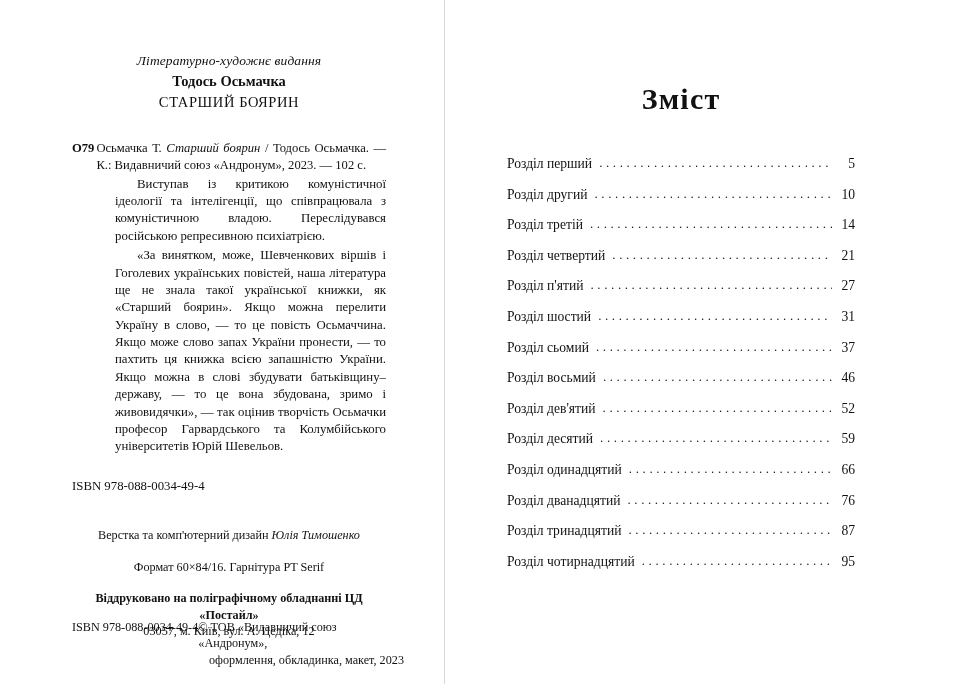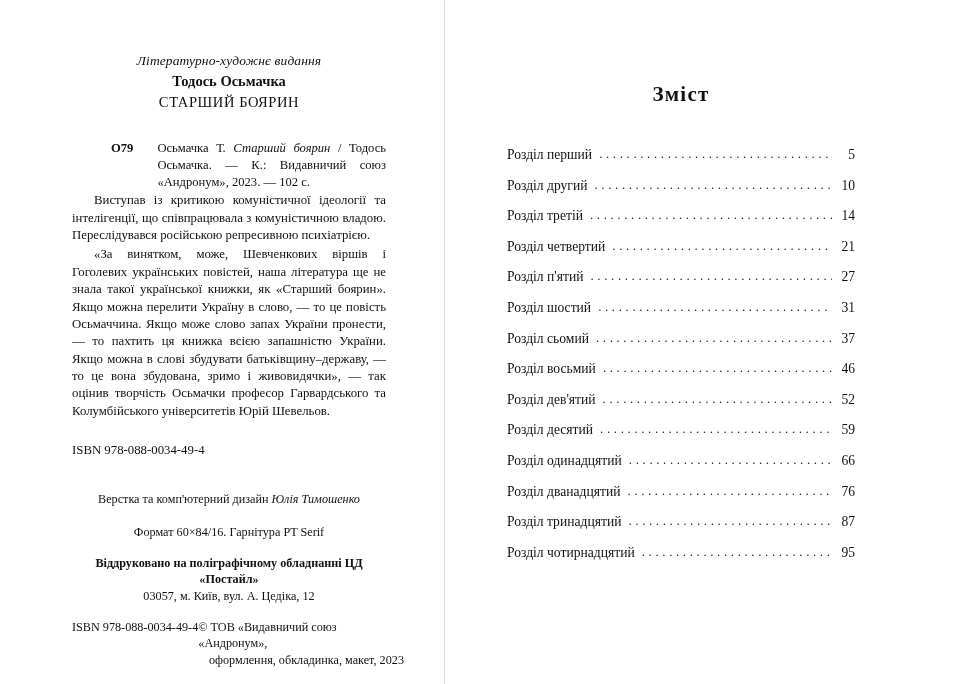--- a/index.html
+++ b/index.html
@@ -62,43 +62,42 @@
     font-size: 14.5px;
     letter-spacing: 0.6px;
     margin-top: 1px;
   }
 
   .cip {
     margin-top: 28px;
     font-size: 12.6px;
     line-height: 1.32;
     display: flex;
-    gap: 24px;
-    margin-left: 39px;
+    gap: 2px;
   }
   .cip-code {
     font-weight: bold;
     white-space: nowrap;
     font-size: 12.6px;
   }
   .cip-text {
     text-align: justify;
   }
   .cip-text b { font-weight: normal; }
   .cip-text i { font-style: italic; }
 
   .body-par {
     margin-top: 11px;
     font-size: 12.8px;
     line-height: 1.36;
     text-align: justify;
     text-indent: 22px;
     hyphens: manual;
   }
-  .body-par.tight { margin-top: 2px; }
+  .body-par.tight { margin-top: 2px; margin-left: 43px; }
 
   .isbn-top {
     margin-top: 23px;
     font-size: 12.8px;
   }
 
   .colophon {
     margin-top: 32px;
     text-align: center;
     font-size: 12.2px;
@@ -126,21 +125,21 @@
   
   .right-inner {
     padding: 0 72px 0 62px;
     box-sizing: border-box;
     width: 100%;
     position: relative;
   }
   .toc-title {
     text-align: center;
     font-weight: bold;
-    font-size: 21px;
+    font-size: 30px;
     letter-spacing: 1.2px;
     margin-top: 82px;
   }
   .toc-list {
     margin-top: 40px;
   }
   .toc-row {
     display: flex;
     align-items: flex-start;
     font-size: 13.6px;

